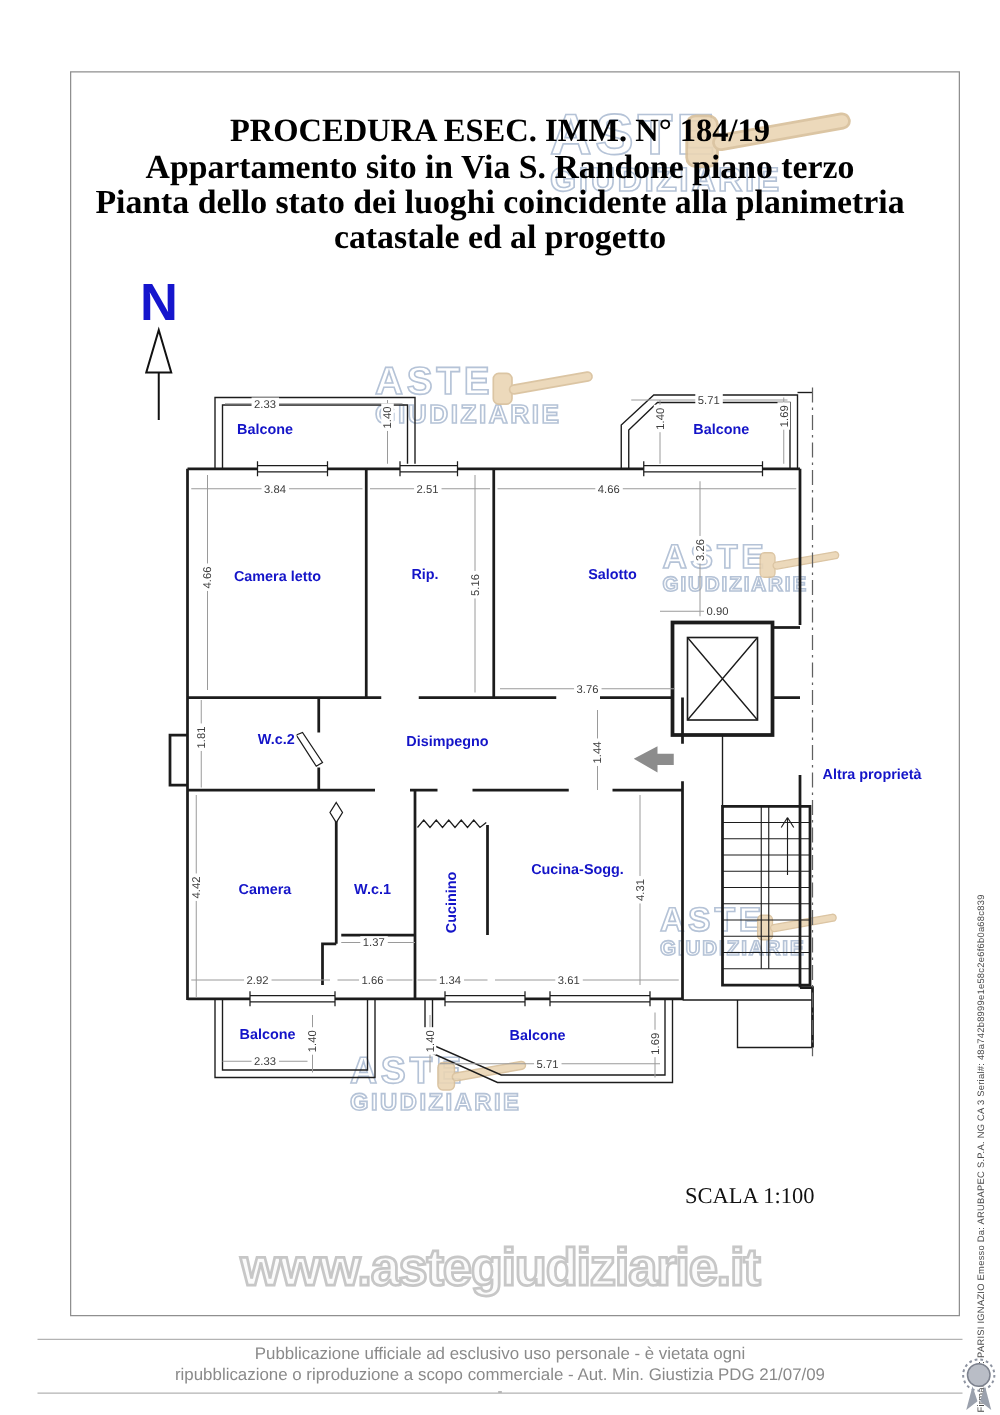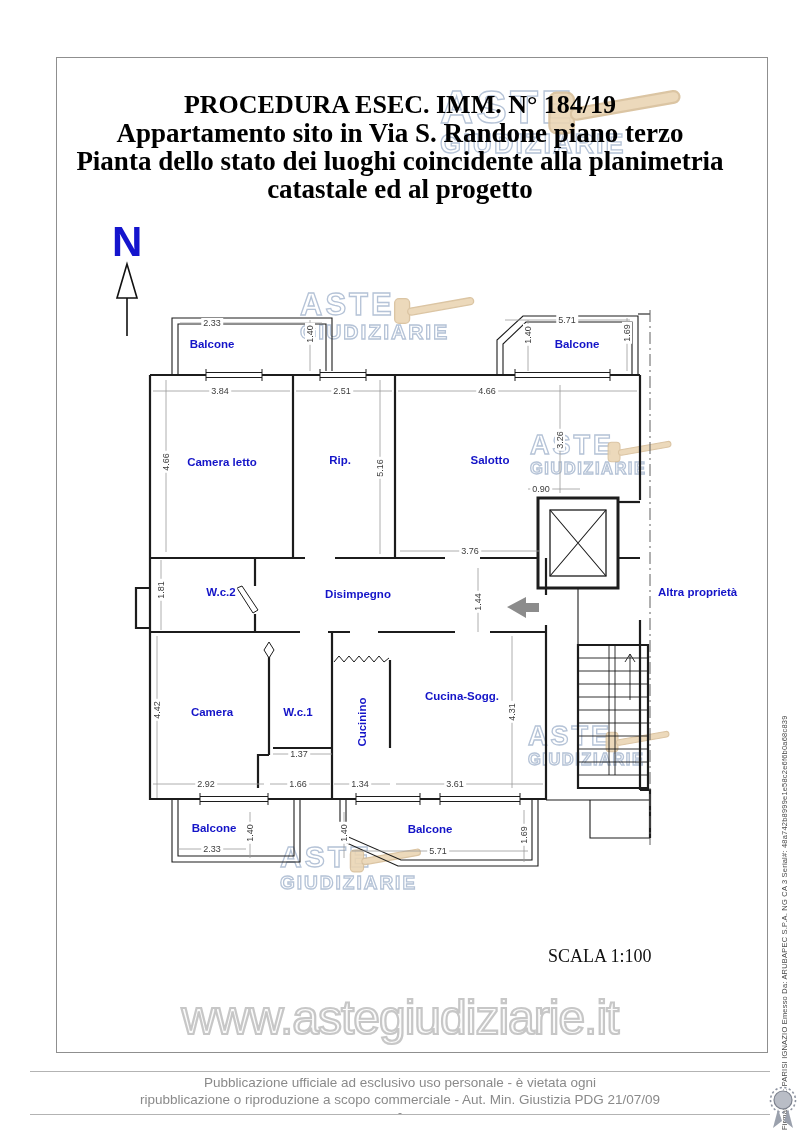--- a/index.html
+++ b/index.html
@@ -12,28 +12,28 @@
               font-family:"Liberation Serif",serif;color:#000;}
   .titleblock .t1{font-size:26px;font-weight:bold;
                   text-underline-offset:4px;line-height:29px;}
   .titleblock .t2{font-size:27px;font-weight:bold;line-height:28px;}
   
   .wm{position:absolute;z-index:1;line-height:1.02;}
   .wm-text{color:rgba(255,255,255,0.25);-webkit-text-stroke:1.3px #b5c3d7;
            font-weight:bold;letter-spacing:3px;white-space:nowrap;}
   .gavel{position:absolute;z-index:1;opacity:.9;}
   .url-wm{position:absolute;left:400px;top:990px;transform:translateX(-50%);z-index:2;
-          font-size:48px;font-weight:normal;letter-spacing:-1px;white-space:nowrap;
+          font-size:42px;font-weight:bold;letter-spacing:-1px;white-space:nowrap;
           color:#fbfbfb;-webkit-text-stroke:2.2px #c7c7c7;}
   
   .room{position:absolute;z-index:4;transform:translate(-50%,-50%);
         color:#1414c8;font-weight:bold;font-size:11.5px;white-space:nowrap;
         background:rgba(255,255,255,.88);padding:0 2px;}
   .room.vert{transform:translate(-50%,-50%) rotate(-90deg);}
-  .room.leftalign{transform:translate(0,-50%);}
+  .room.leftalign{transform:translate(0,-50%);margin-top:28px;}
   .dim{position:absolute;z-index:3;transform:translate(-50%,-50%);
        font-size:9px;color:#3c3c3c;background:#fff;padding:0 2px;white-space:nowrap;}
   .dim.vert{transform:translate(-50%,-50%) rotate(-90deg);}
   .north-n{position:absolute;left:112px;top:222px;z-index:5;color:#1515cd;
            font-size:42px;font-weight:bold;line-height:40px;}
   .scale{position:absolute;left:548px;top:946px;z-index:5;font-family:"Liberation Serif",serif;
          font-weight:normal;font-size:18px;color:#111;}
   
   .rule{position:absolute;left:30px;width:740px;height:0;border-top:1px solid #b3b3b3;z-index:5;}
   .footer{position:absolute;left:0;width:800px;text-align:center;z-index:5;
@@ -234,21 +234,21 @@
   <span class="dim vert" style="left:310px;top:334px">1.40</span>
   <span class="dim" style="left:567px;top:320px">5.71</span>
   <span class="dim vert" style="left:528px;top:335px">1.40</span>
   <span class="dim vert" style="left:627px;top:333px">1.69</span>
   <span class="dim" style="left:220px;top:391px">3.84</span>
   <span class="dim" style="left:342px;top:391px">2.51</span>
   <span class="dim" style="left:487px;top:391px">4.66</span>
   <span class="dim vert" style="left:166px;top:462px">4.66</span>
   <span class="dim vert" style="left:380px;top:468px">5.16</span>
   <span class="dim vert" style="left:560px;top:440px">3.26</span>
-  <span class="dim" style="left:541px;top:489px">0.90</span>
+  <span class="dim" style="left:574px;top:489px">0.90</span>
   <span class="dim" style="left:470px;top:551px">3.76</span>
   <span class="dim vert" style="left:161px;top:590px">1.81</span>
   <span class="dim vert" style="left:478px;top:602px">1.44</span>
   <span class="dim vert" style="left:157px;top:710px">4.42</span>
   <span class="dim" style="left:299px;top:754px">1.37</span>
   <span class="dim vert" style="left:512px;top:712px">4.31</span>
   <span class="dim" style="left:206px;top:784px">2.92</span>
   <span class="dim" style="left:298px;top:784px">1.66</span>
   <span class="dim" style="left:360px;top:784px">1.34</span>
   <span class="dim" style="left:455px;top:784px">3.61</span>

